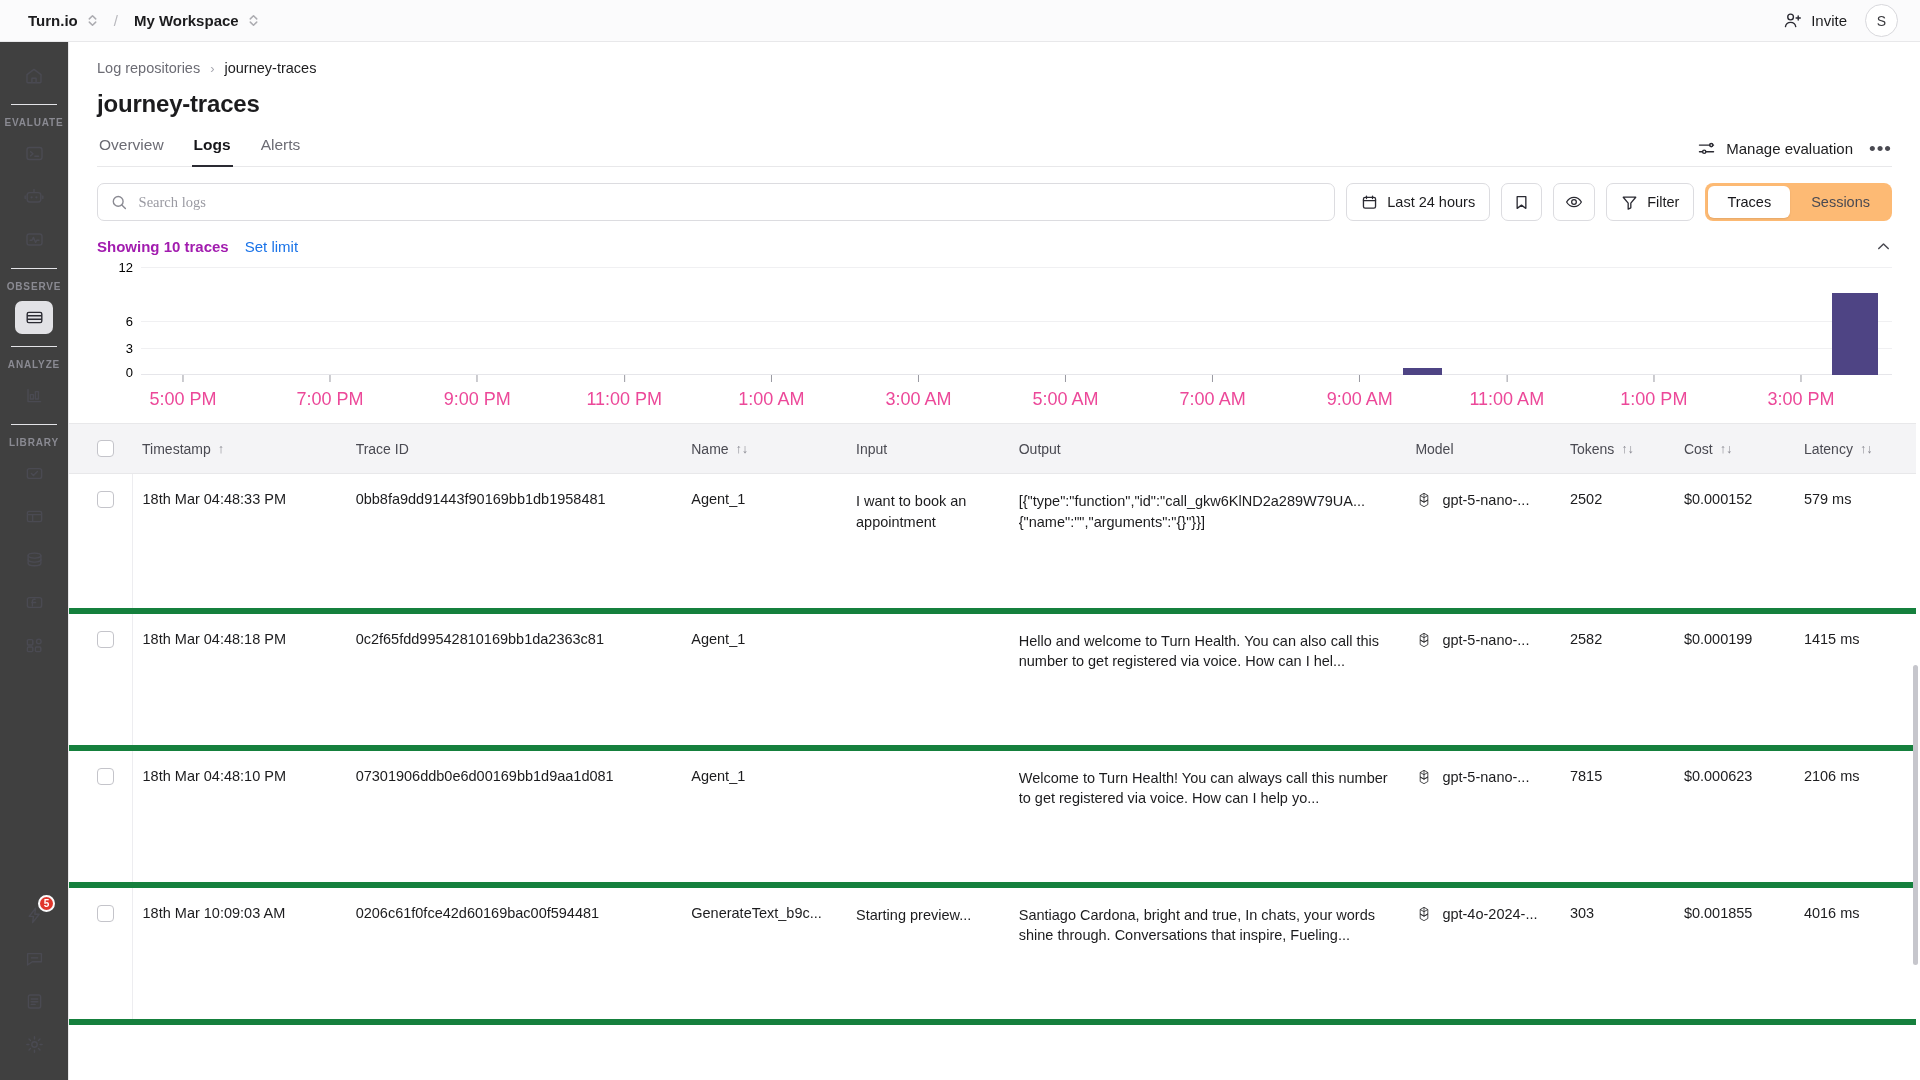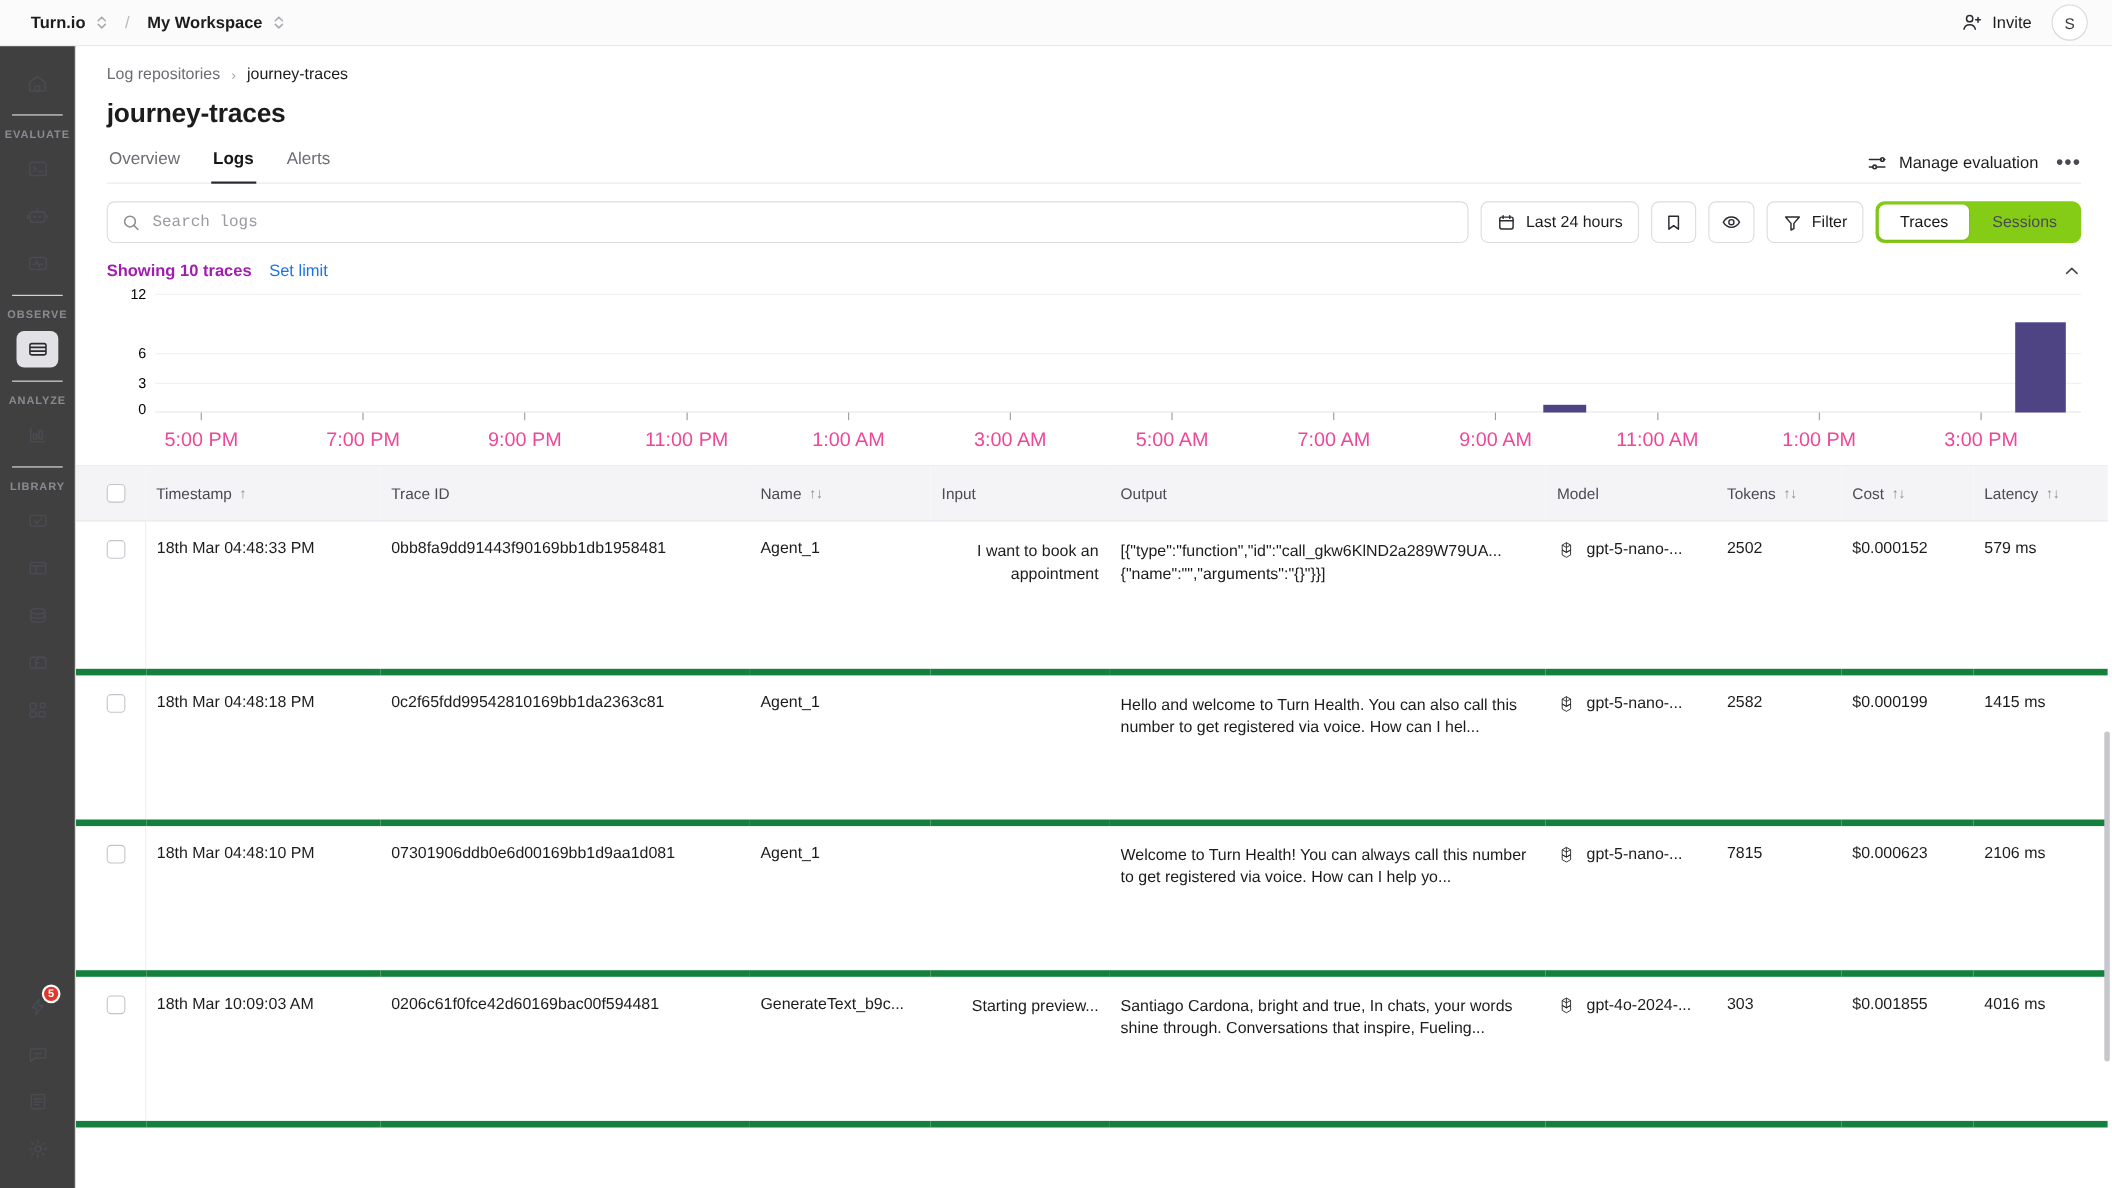--- a/index.html
+++ b/index.html
@@ -87,30 +87,30 @@
   .dots { font-size: 19px; color: #4a4a52; cursor: pointer; letter-spacing: 1px; line-height: 1; }
 
   
   .filters { display: flex; align-items: center; gap: 11px; padding: 16px 28px 0 28px; }
   .search {
     flex: 1; height: 38px; border: 1px solid #dcdce0; border-radius: 7px;
     display: flex; align-items: center; gap: 11px; padding: 0 13px; background: #fff;
   }
   .search input {
     border: none; outline: none; font-size: 14.5px; width: 100%;
-    font-family: Liberation Mono, monospace; color: #0369a1; background: transparent;
+    font-family: Liberation Serif, serif; color: #0369a1; background: transparent;
   }
   .search input::placeholder { color: #9a9aa2; }
   .btn {
     height: 38px; border: 1px solid #dcdce0; border-radius: 7px; background: #fff;
     display: flex; align-items: center; gap: 9px; padding: 0 14px;
     font-size: 14.5px; color: #1c1c1e; cursor: pointer; white-space: nowrap;
   }
   .btn.icon-only { padding: 0 11px; }
-  .seg { display: flex; background: #84cc16; border-radius: 8px; padding: 3px; gap: 2px; }
+  .seg { display: flex; background: #fdba74; border-radius: 8px; padding: 3px; gap: 2px; }
   .seg-item {
     padding: 0 19px; height: 32px; display: flex; align-items: center;
     font-size: 14.5px; border-radius: 6px; cursor: pointer; color: #4a4a52;
   }
   .seg-item.active { background: #fff; color: #16161a; box-shadow: 0 1px 2px rgba(0,0,0,.10); }
 
   
   .showing-row { display: flex; align-items: center; gap: 16px; padding: 17px 28px 0 28px; }
   .showing-txt { font-size: 15px; color: #a21caf; font-weight: bold; }
   .set-limit { font-size: 15px; color: #1a73e8; cursor: pointer; }
@@ -146,21 +146,21 @@
   }
   .cell-clip { display: -webkit-box; -webkit-line-clamp: 2; -webkit-box-orient: vertical; overflow: hidden; line-height: 1.42; }
   .cb {
     width: 17px; height: 17px; border: 1.4px solid #c4c4ca; border-radius: 4px;
     background: #fff; cursor: pointer; display: block;
   }
   .col-cb { width: 62px; padding-left: 28px !important; padding-right: 0 !important; }
   .col-ts { width: 210px; }
   .col-tid { width: 330px; }
   .col-name { width: 162px; }
-  .col-in { width: 160px; text-align: right; }
+  .col-in { width: 160px; }
   .col-out { width: 390px; }
   .col-model { width: 152px; }
   .col-tok { width: 112px; }
   .col-cost { width: 118px; }
   .col-lat { width: 120px; }
   .model-cell { display: flex; align-items: center; gap: 9px; }
   .oai { flex: 0 0 auto; }
   .row-rail { border-left: 1px solid #ededf0; }
   .scrollbar {
     position: absolute; right: 2px; top: 250px; width: 5px; height: 300px;

